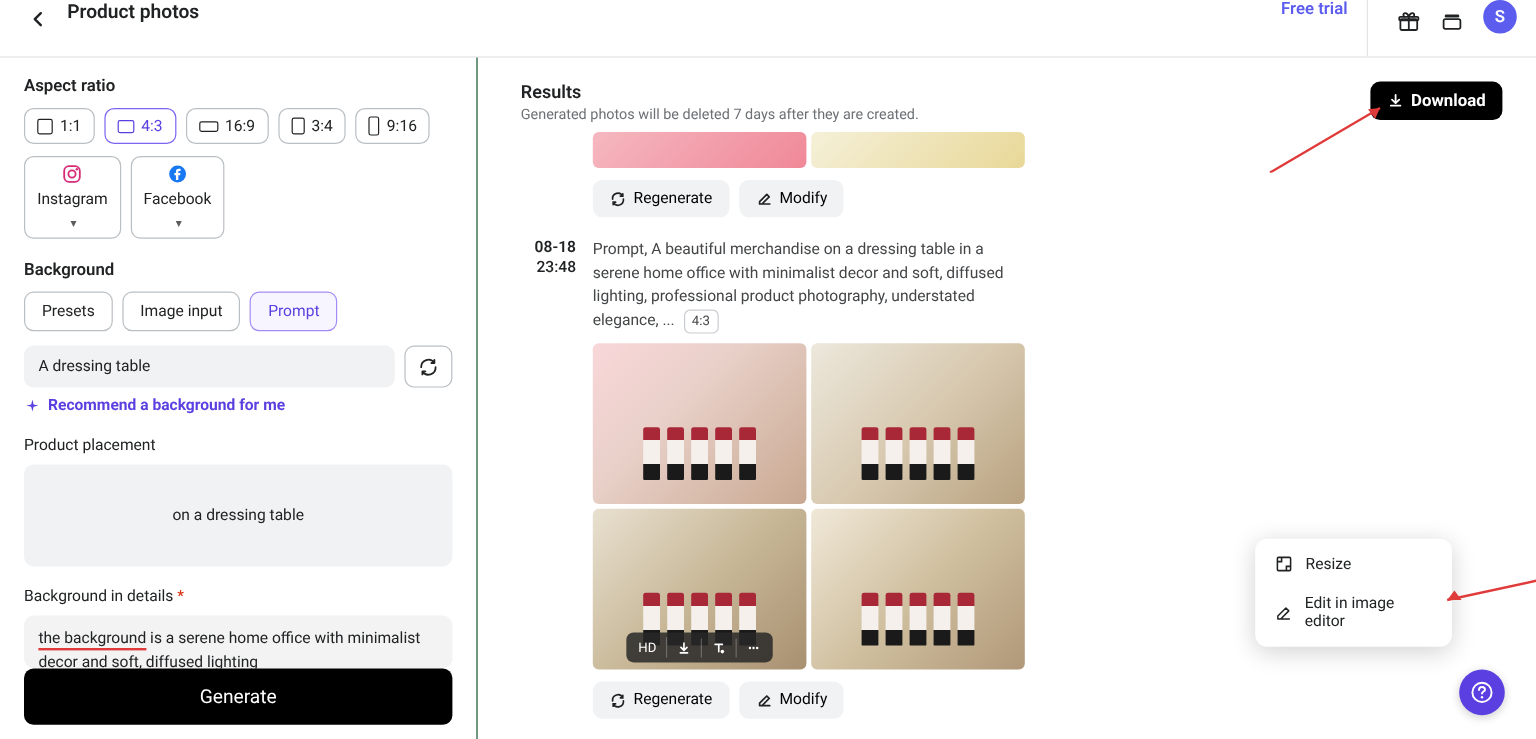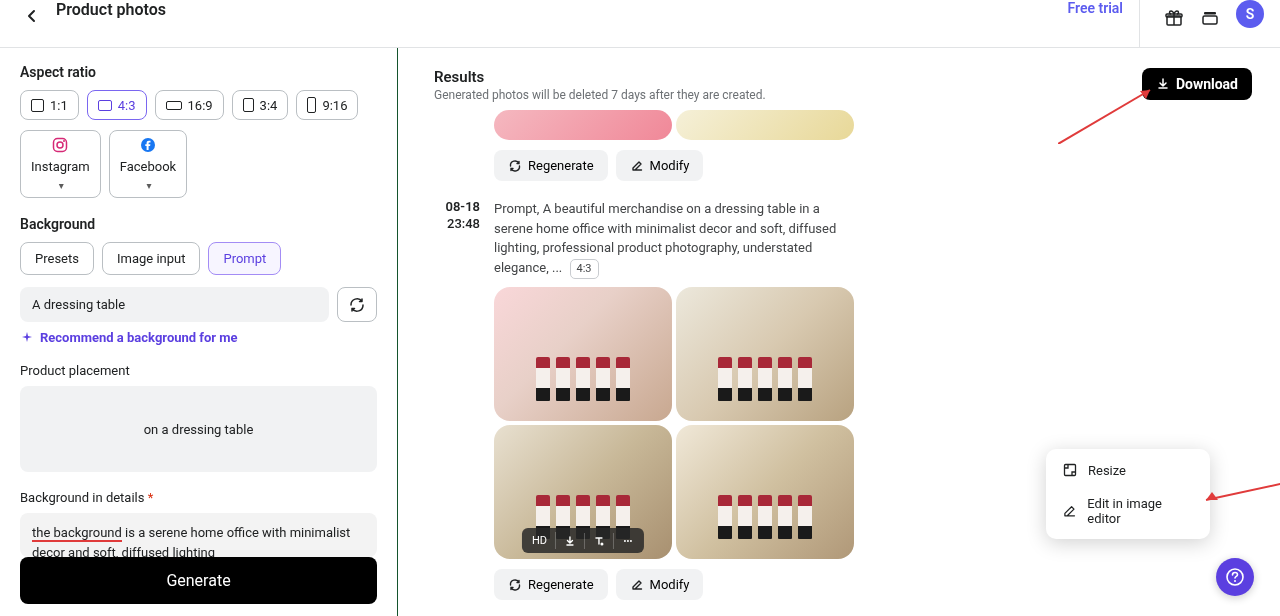--- a/index.html
+++ b/index.html
@@ -64,21 +64,21 @@
 
 .gen-block { display: flex; gap: 14px; margin-bottom: 10px; }
 .gen-meta { width: 46px; text-align: right; font-size: 13px; }
 .gen-date { font-weight: 600; }
 .gen-time { font-weight: 500; margin-top: 2px; }
 .gen-body { flex: 1; max-width: 360px; }
 .gen-desc { font-size: 13px; line-height: 1.5; color: #434547; margin-bottom: 8px; }
 .badge { display: inline-block; border: 1px solid #c9ccd0; border-radius: 5px; padding: 1px 6px; font-size: 11px; margin-left: 4px; }
 
 .thumb-grid { display: grid; grid-template-columns: 178px 178px; gap: 4px; margin-bottom: 10px; width: 360px; }
-.thumb { width: 178px; height: 134px; border-radius: 16px; position: relative; overflow: hidden; }
+.thumb { width: 178px; height: 134px; border-radius: 5px; position: relative; overflow: hidden; }
 .thumb.tall { height: 30px; }
 .thumb-overlay { position: absolute; bottom: 6px; left: 50%; transform: translateX(-50%); background: rgba(40,40,40,0.85); border-radius: 6px; display: flex; align-items: center; padding: 4px 2px; gap: 0; }
 .ov-item { color: #fff; font-size: 11px; padding: 2px 8px; border-right: 1px solid rgba(255,255,255,0.25); display: flex; align-items: center; }
 .ov-item:last-child { border-right: none; }
 
 
 .img1 { background: linear-gradient(135deg, #f9d7d9 0%, #e8d0c8 40%, #c8a890 100%); }
 .img2 { background: linear-gradient(135deg, #ece8dc 0%, #d8c9b0 50%, #b8a280 100%); }
 .img3 { background: linear-gradient(135deg, #e8e0d0 0%, #c8b898 50%, #a89070 100%); }
 .img4 { background: linear-gradient(135deg, #f0e8d8 0%, #d0c0a0 50%, #b09878 100%); }

